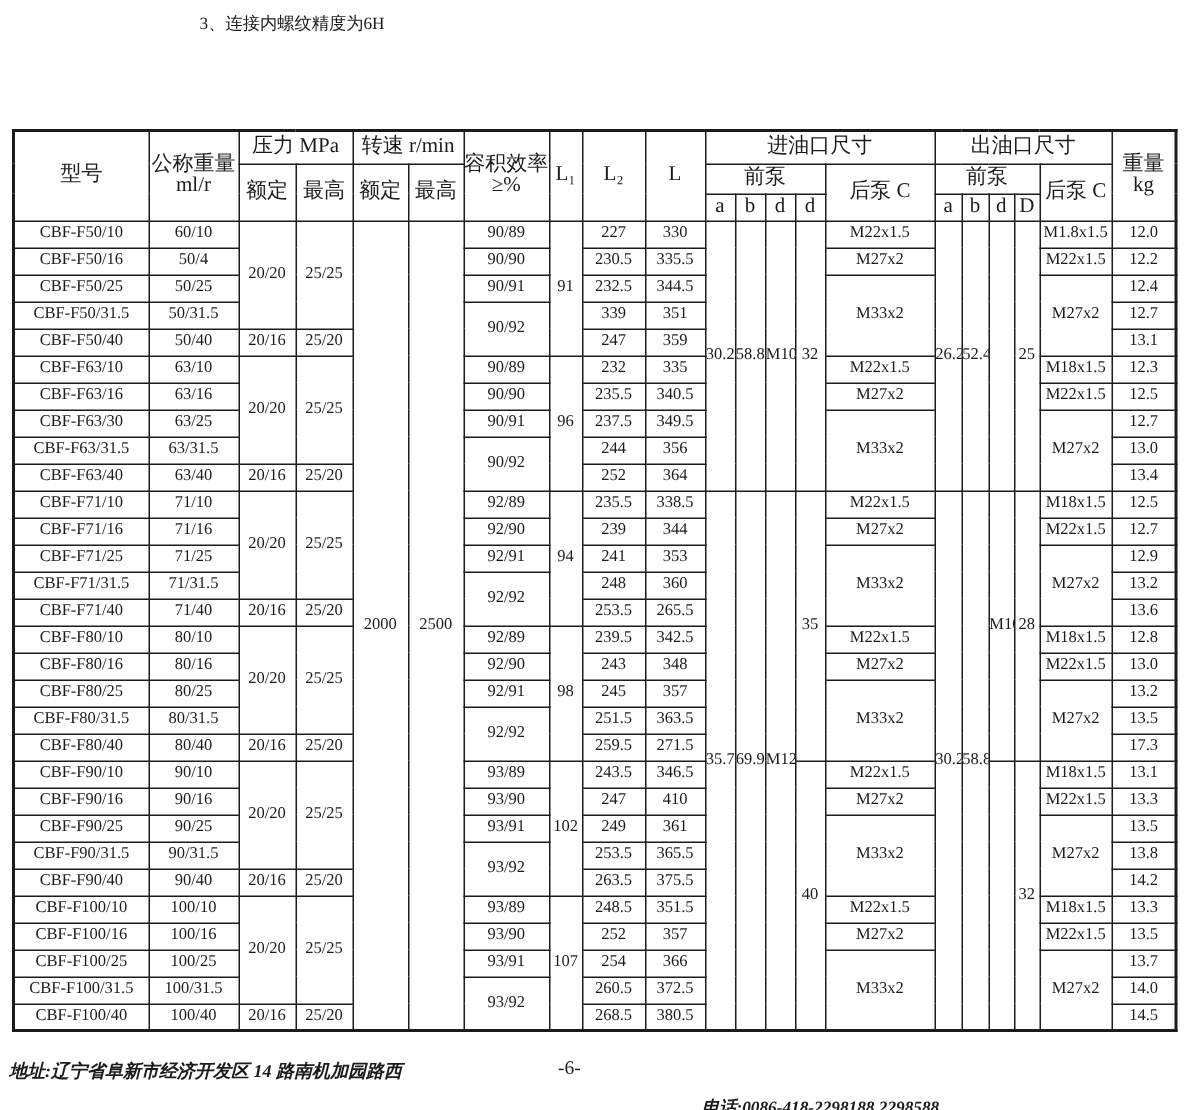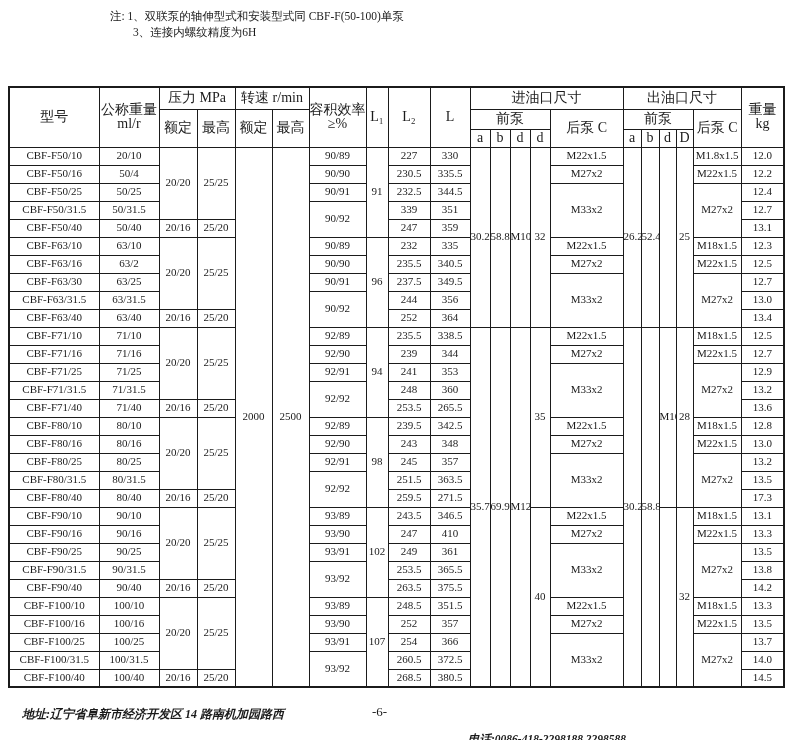--- a/index.html
+++ b/index.html
@@ -29,33 +29,32 @@
     font-size:11px;line-height:1.05;
     overflow:hidden;
   }
   table.spec th{font-size:14px;white-space:pre-line;}
   table.spec thead tr.h1{height:22px;}
   table.spec thead tr.h2{height:20px;}
   table.spec thead tr.h3{height:18px;}
   table.spec tbody tr{height:18px;margin-top:40px;}
 
   
-  .footer-address{position:absolute;left:6px;top:706px;font-size:12px;font-style:italic;font-weight:bold;white-space:nowrap;margin-left:16px;}
+  .footer-address{position:absolute;left:6px;top:706px;font-size:12px;font-style:italic;font-weight:bold;white-space:nowrap;}
   .footer-page{position:absolute;left:372px;top:704px;font-size:13px;}
   .footer-contact{position:absolute;left:468px;top:731px;font-size:11.5px;font-style:italic;font-weight:bold;line-height:17px;white-space:nowrap;}
   .footer-contact .l2{padding-left:56px;}
   .footer-contact .postal{margin-left:12px;}
 </style>
 </head>
 <body>
 
 <div class="page">
 
   <div class="notes">
-    <span class="line"><span>注:</span> <span>1、双联泵的轴伸型式和安装型式同 CBF-F(50-100)单泵</span></span>
     <span class="line indent">3、连接内螺纹精度为6H</span>
   </div>
 
   <table class="spec">
     <colgroup>
       <col style="width:90px">
         <col style="width:60px">
       <col style="width:38px">
         <col style="width:38px">
       <col style="width:37px">
@@ -110,21 +109,21 @@
           <th>d</th>
           <th>a</th>
           <th>b</th>
           <th>d</th>
           <th>D</th>
         </tr>
       </thead>
     <tbody>
         <tr>
           <td>CBF-F50/10</td>
-          <td>20/10</td>
+          <td>60/10</td>
           <td rowspan="4">20/20</td>
           <td rowspan="4">25/25</td>
           <td rowspan="30">2000</td>
           <td rowspan="30">2500</td>
           <td>90/89</td>
           <td rowspan="5">91</td>
           <td>227</td>
           <td>330</td>
           <td rowspan="10">30.2</td>
           <td rowspan="10">58.8</td>
@@ -183,21 +182,21 @@
           <td>90/89</td>
           <td rowspan="5">96</td>
           <td>232</td>
           <td>335</td>
           <td>M22x1.5</td>
           <td>M18x1.5</td>
           <td>12.3</td>
         </tr>
         <tr>
           <td>CBF-F63/16</td>
-          <td>63/2</td>
+          <td>63/16</td>
           <td>90/90</td>
           <td>235.5</td>
           <td>340.5</td>
           <td>M27x2</td>
           <td>M22x1.5</td>
           <td>12.5</td>
         </tr>
         <tr>
           <td>CBF-F63/30</td>
           <td>63/25</td>

